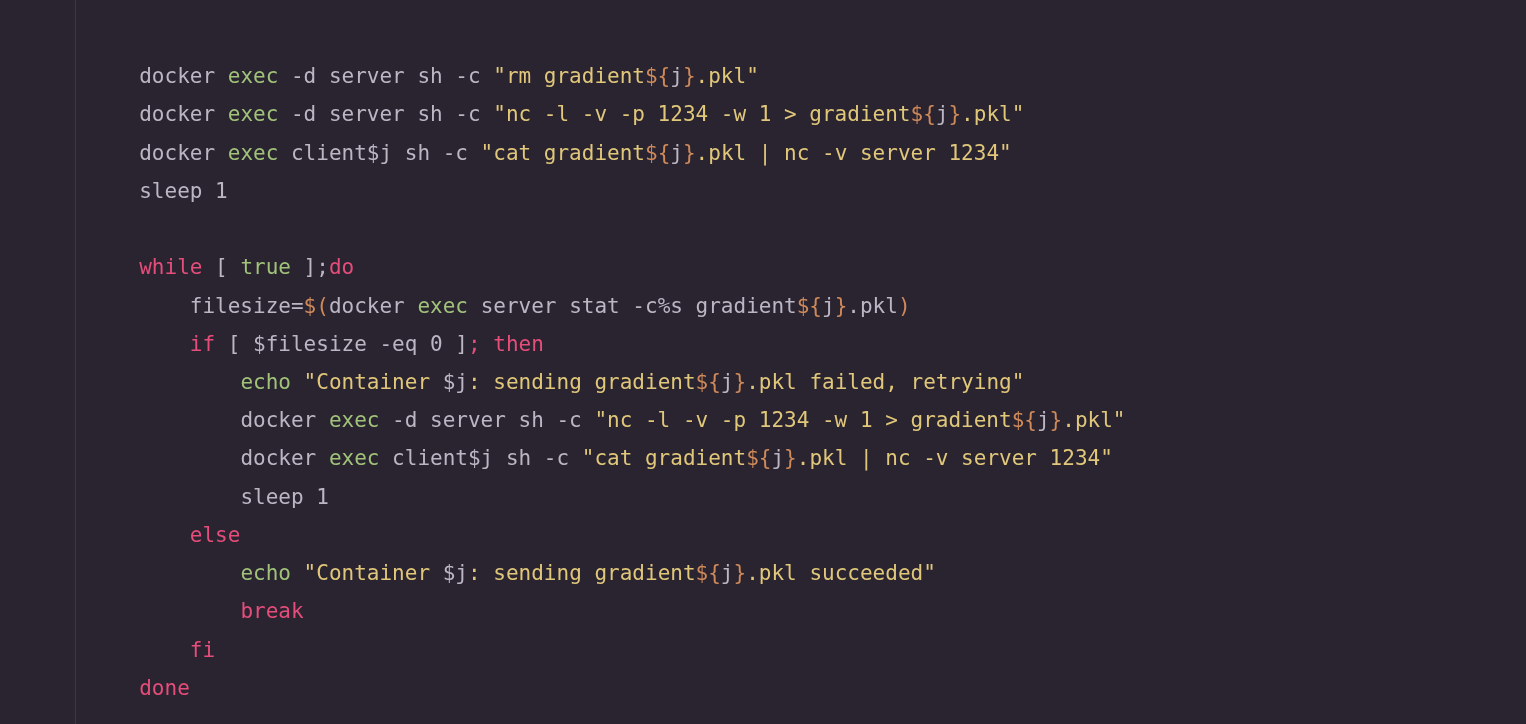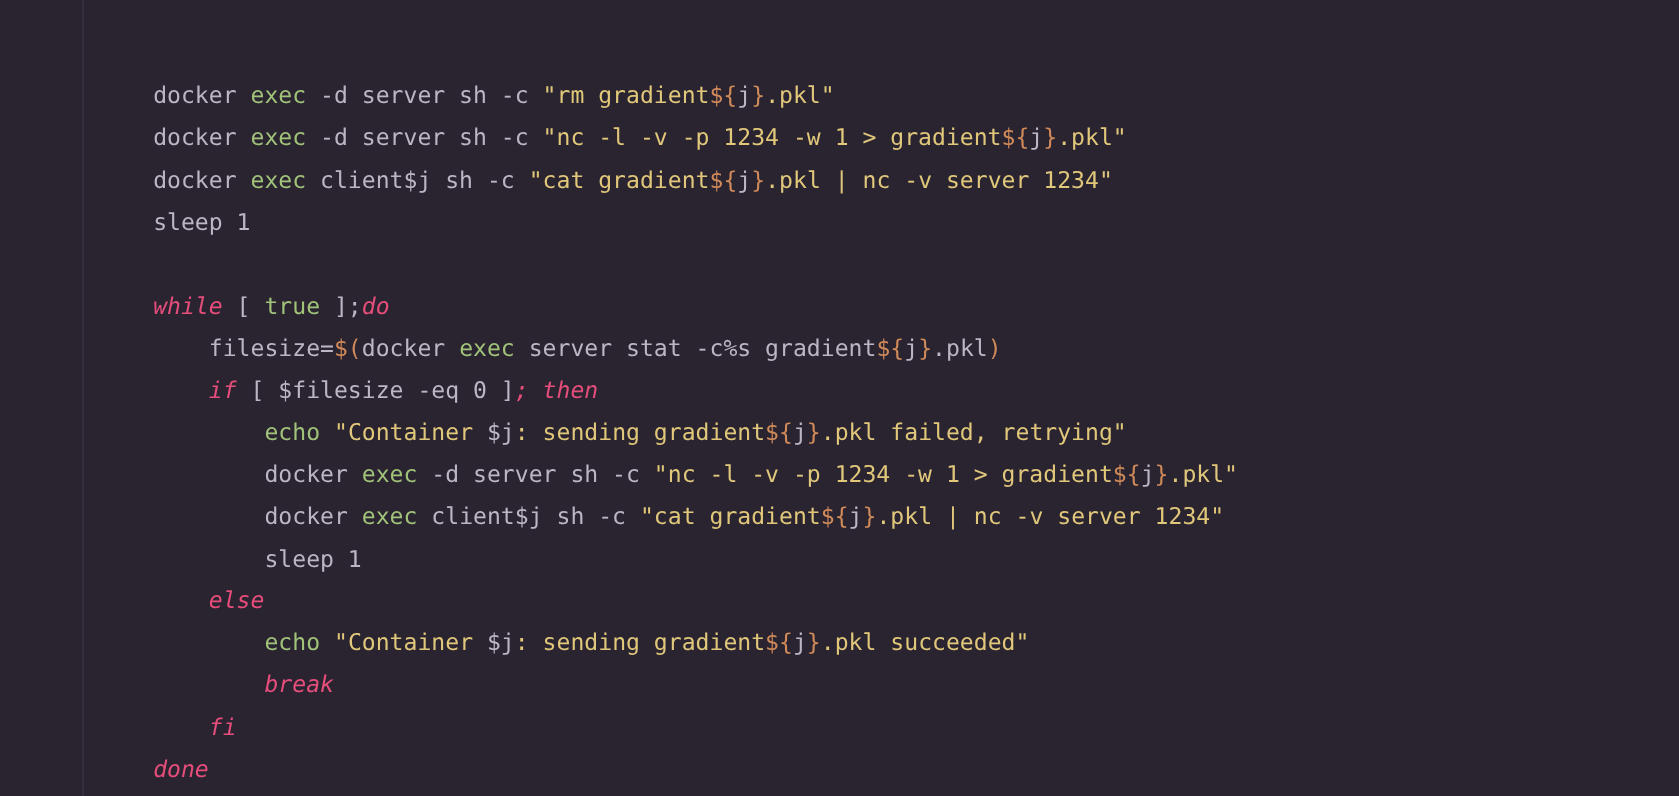--- a/index.html
+++ b/index.html
@@ -18,30 +18,30 @@
       position: absolute;
       left: 0;
       top: 0;
       width: 76px;
       height: 100%;
       border-right: 1px solid #3d3644;
     }
     .code-area {
       position: absolute;
       left: 76px;
-      top: 16px;
+      top: 5px;
       padding-top: 14px;
       white-space: pre;
     }
     .line {
       display: block;
     }
     .t-default { color: #bcb6c4; }
     .t-green { color: #a0c279; }
-    .t-pink { color: #e54d7a; font-style: italic; }
+    .t-pink { color: #e54d7a; }
     .t-yellow { color: #e0c77a; }
     .t-orange { color: #d08a59; }
   </style>
 </head>
 <body>
 
 <div class="gutter"></div>
 
 <div class="code-area">
 <span class="line"><span>     </span><span class="t-default">docker </span><span class="t-green">exec</span><span class="t-default"> -d server sh -c </span><span class="t-yellow">"rm gradient</span><span class="t-orange">${</span><span class="t-default">j</span><span class="t-orange">}</span><span class="t-yellow">.pkl"</span></span><span class="line"><span>     </span><span class="t-default">docker </span><span class="t-green">exec</span><span class="t-default"> -d server sh -c </span><span class="t-yellow">"nc -l -v -p 1234 -w 1 &gt; gradient</span><span class="t-orange">${</span><span class="t-default">j</span><span class="t-orange">}</span><span class="t-yellow">.pkl"</span></span><span class="line"><span>     </span><span class="t-default">docker </span><span class="t-green">exec</span><span class="t-default"> client$j sh -c </span><span class="t-yellow">"cat gradient</span><span class="t-orange">${</span><span class="t-default">j</span><span class="t-orange">}</span><span class="t-yellow">.pkl | nc -v server 1234"</span></span><span class="line"><span>     </span><span class="t-default">sleep 1</span></span><span class="line">&nbsp;</span><span class="line"><span>     </span><span class="t-pink">while</span><span class="t-default"> [ </span><span class="t-green">true</span><span class="t-default"> ];</span><span class="t-pink">do</span></span><span class="line"><span>         </span><span class="t-default">filesize=</span><span class="t-orange">$(</span><span class="t-default">docker </span><span class="t-green">exec</span><span class="t-default"> server stat -c%s gradient</span><span class="t-orange">${</span><span class="t-default">j</span><span class="t-orange">}</span><span class="t-default">.pkl</span><span class="t-orange">)</span></span><span class="line"><span>         </span><span class="t-pink">if</span><span class="t-default"> [ $filesize -eq 0 ]</span><span class="t-pink">;</span><span class="t-default"> </span><span class="t-pink">then</span></span><span class="line"><span>             </span><span class="t-green">echo</span><span class="t-default"> </span><span class="t-yellow">"Container </span><span class="t-default">$j</span><span class="t-yellow">: sending gradient</span><span class="t-orange">${</span><span class="t-default">j</span><span class="t-orange">}</span><span class="t-yellow">.pkl failed, retrying"</span></span><span class="line"><span>             </span><span class="t-default">docker </span><span class="t-green">exec</span><span class="t-default"> -d server sh -c </span><span class="t-yellow">"nc -l -v -p 1234 -w 1 &gt; gradient</span><span class="t-orange">${</span><span class="t-default">j</span><span class="t-orange">}</span><span class="t-yellow">.pkl"</span></span><span class="line"><span>             </span><span class="t-default">docker </span><span class="t-green">exec</span><span class="t-default"> client$j sh -c </span><span class="t-yellow">"cat gradient</span><span class="t-orange">${</span><span class="t-default">j</span><span class="t-orange">}</span><span class="t-yellow">.pkl | nc -v server 1234"</span></span><span class="line"><span>             </span><span class="t-default">sleep 1</span></span><span class="line"><span>         </span><span class="t-pink">else</span></span><span class="line"><span>             </span><span class="t-green">echo</span><span class="t-default"> </span><span class="t-yellow">"Container </span><span class="t-default">$j</span><span class="t-yellow">: sending gradient</span><span class="t-orange">${</span><span class="t-default">j</span><span class="t-orange">}</span><span class="t-yellow">.pkl succeeded"</span></span><span class="line"><span>             </span><span class="t-pink">break</span></span><span class="line"><span>         </span><span class="t-pink">fi</span></span><span class="line"><span>     </span><span class="t-pink">done</span></span><span class="line"><span></span></span></div>

